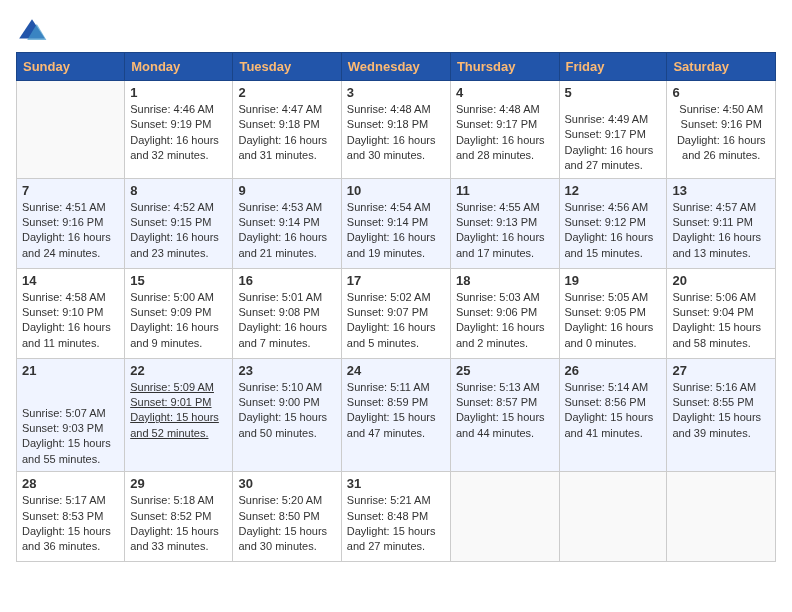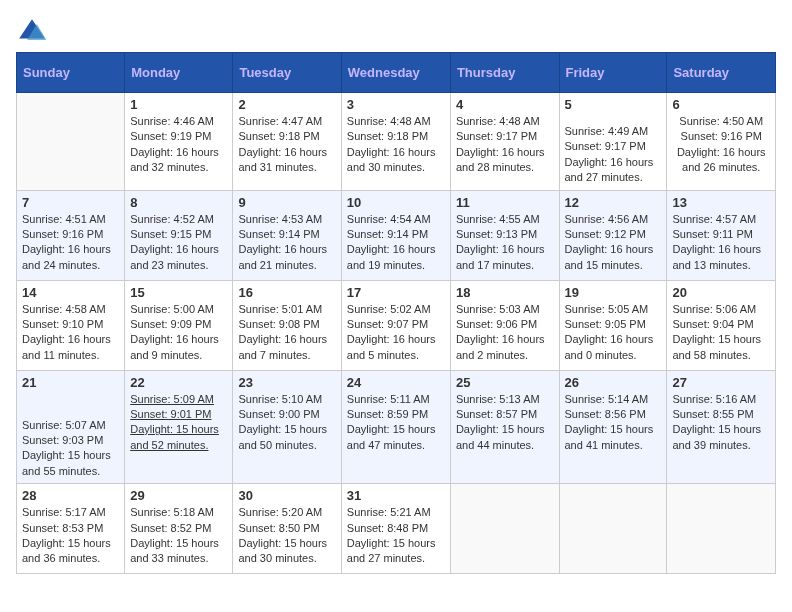--- a/index.html
+++ b/index.html
@@ -54,23 +54,23 @@
       color: #555;
       margin-top: 2px;
     }
     .calendar-table {
       width: 100%;
       border-collapse: collapse;
       font-size: 11px;
     }
     .calendar-table th {
       background-color: #2255aa;
-      color: #c4b5fd;
+      color: #fdba74;
       text-align: left;
-      padding: 12px 6px;
+      padding: 6px 6px;
       font-size: 13px;
       font-weight: bold;
       border: 1px solid #1a4488;
     }
     .calendar-table td {
       border: 1px solid #ccc;
       vertical-align: top;
       padding: 4px 5px;
       height: 90px;
       width: 110px;

